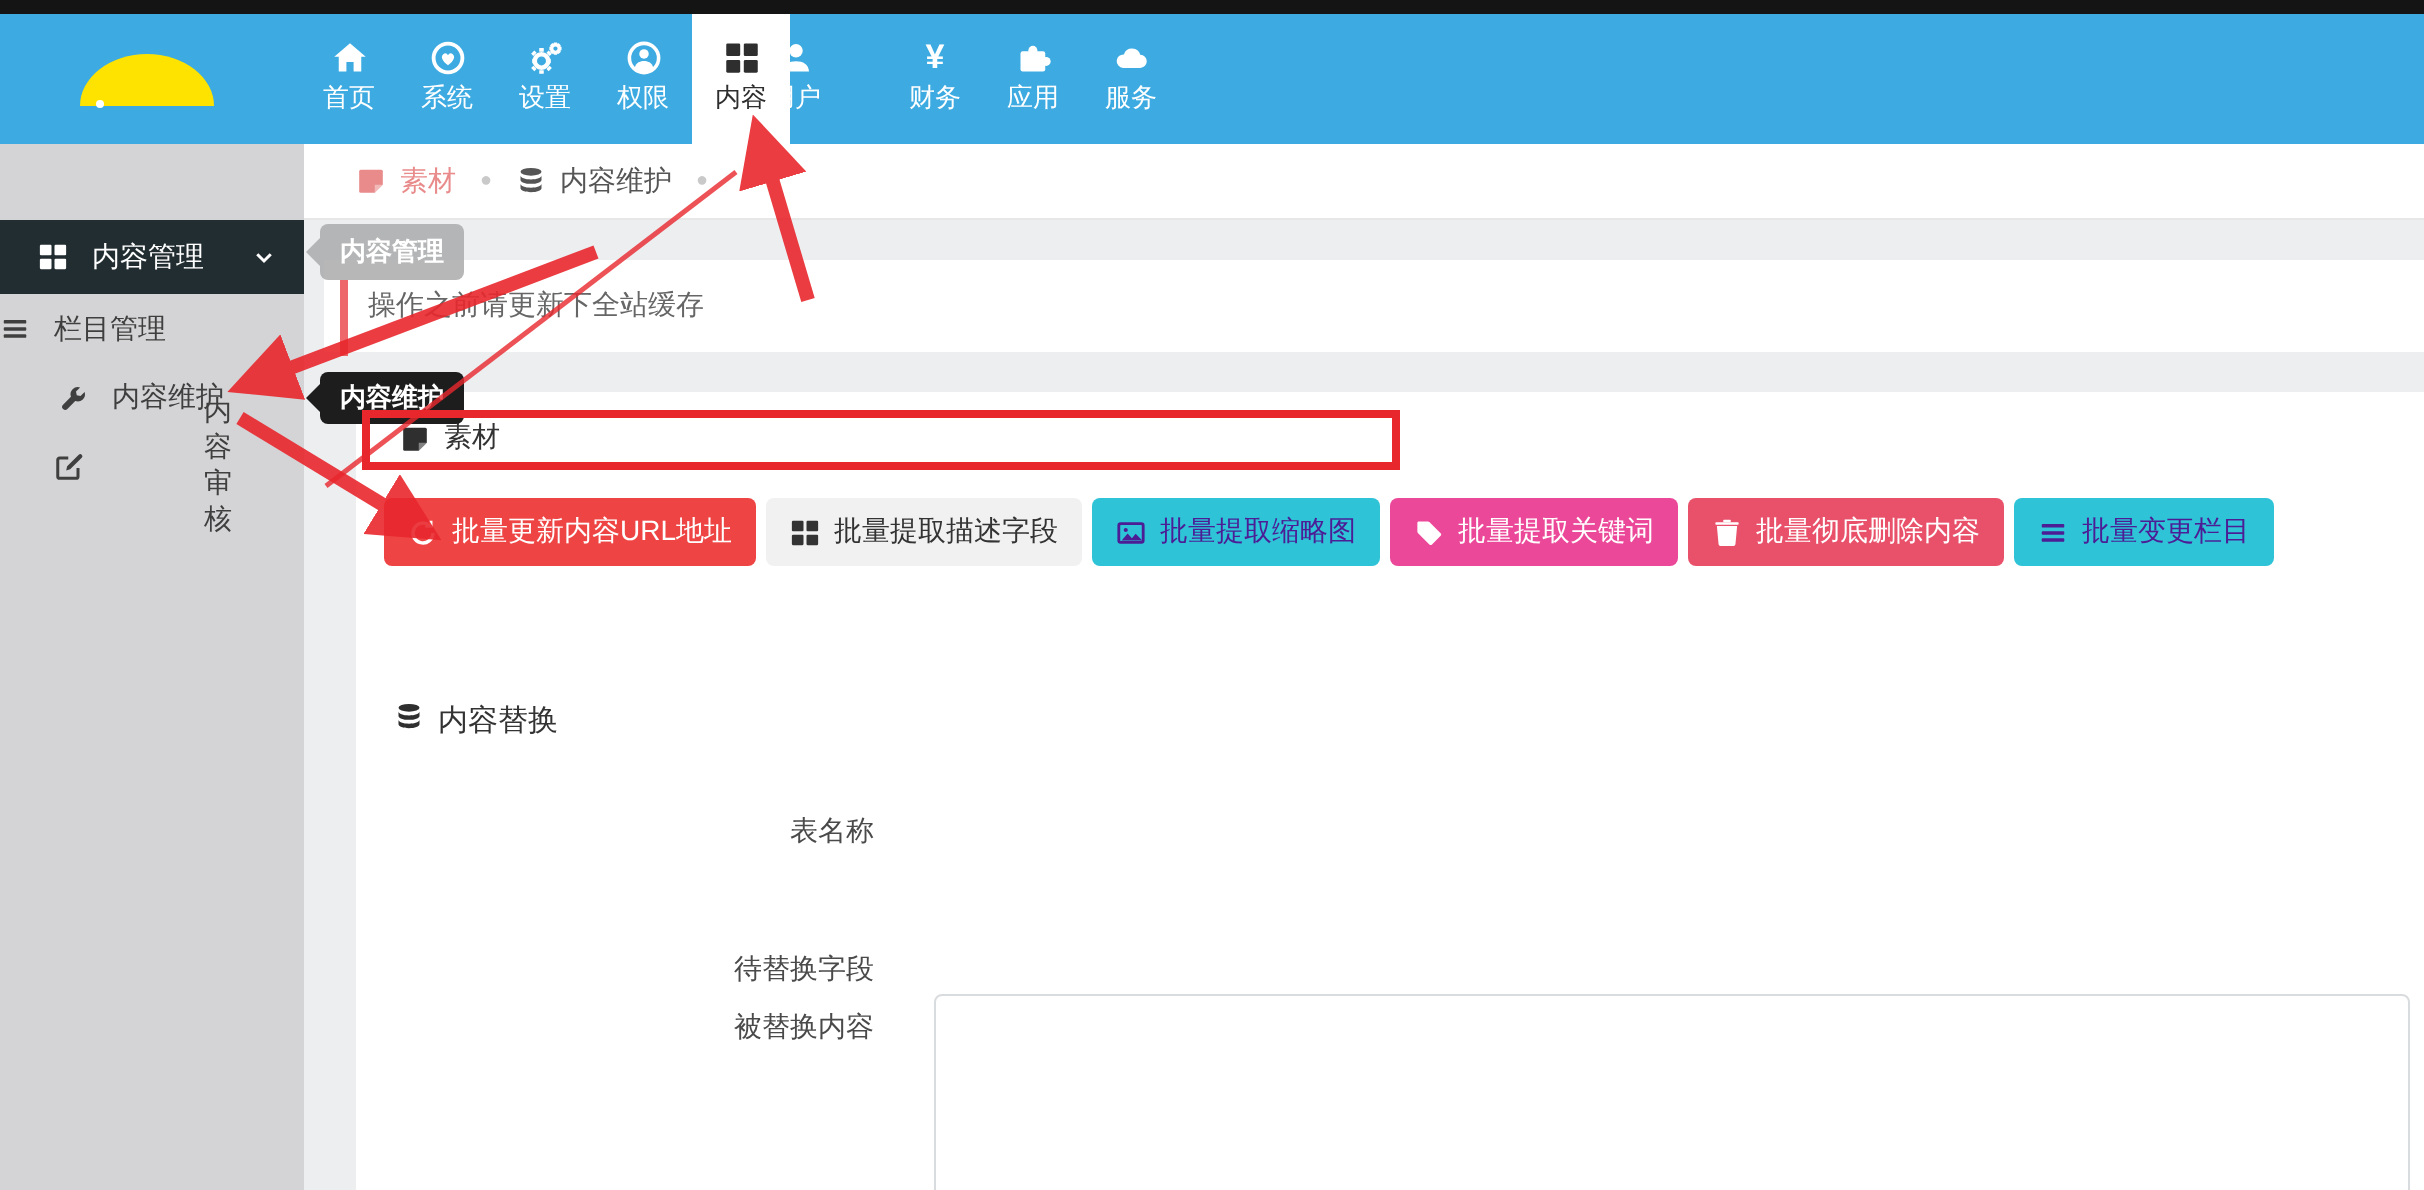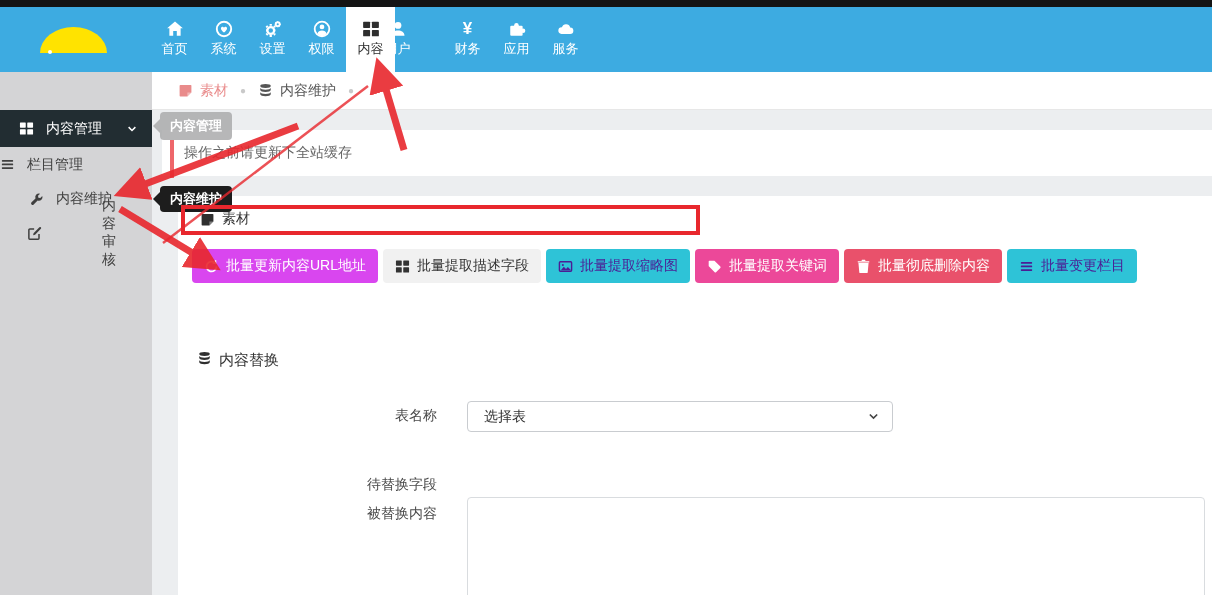--- a/index.html
+++ b/index.html
@@ -45,21 +45,21 @@
                 display:flex; align-items:center; padding-left:22px; font-size:14px; color:#666; z-index:2; }
 
   .main-card { position:absolute; left:178px; top:196px; right:0; height:440px; background:#fff; z-index:2; }
   .panel-head { position:absolute; left:22px; top:14px; display:flex; align-items:center; font-size:14px; color:#333; }
   .panel-head svg { width:15px; height:15px; margin-right:7px; color:#2f2f2f; }
 
   .btn-row { position:absolute; left:14px; top:53px; display:flex; }
   .btn { height:34px; border:none; border-radius:4px; margin-right:5px; padding:0 12px; font-size:14px;
          display:inline-flex; align-items:center; cursor:pointer; font-family:inherit; white-space:nowrap; }
   .btn svg { width:15px; height:15px; margin-right:7px; }
-  .btn.blue  { background:#d946ef; color:#fff; }
+  .btn.blue  { background:#ef4444; color:#fff; }
   .btn.light { background:#f1f1f1; color:#333; }
   .btn.teal  { background:#2ec3d7; color:#4c1d95; }
   .btn.gold  { background:#ec4899; color:#fff; }
   .btn.red   { background:#e9516b; color:#fff; }
 
   .section-head { position:absolute; left:19px; top:155px; display:flex; align-items:flex-start; font-size:15px; color:#333; }
   .section-head svg { width:15px; height:15px; margin-right:7px; color:#2f2f2f; }
 
   .flabel { position:absolute; left:0; width:259px; text-align:right; font-size:14px; color:#4a4a4a; }
   .flabel.r1 { top:211px; } .flabel.r2 { top:280px;padding-left:28px; } .flabel.r3 { top:309px; }
@@ -305,26 +305,20 @@
   <div class="section-head">
     <svg viewBox="0 0 16 16" fill="currentColor">
         <ellipse cx="8" cy="3.1" rx="5.6" ry="2.1"></ellipse>
         <path d="M2.4 5.1c0 1.2 2.5 2.1 5.6 2.1s5.6-.9 5.6-2.1v2.3c0 1.2-2.5 2.1-5.6 2.1S2.4 8.6 2.4 7.4Z"></path>
         <path d="M2.4 9.5c0 1.2 2.5 2.1 5.6 2.1s5.6-.9 5.6-2.1v2.4c0 1.2-2.5 2.1-5.6 2.1s-5.6-.9-5.6-2.1Z"></path>
       </svg>
     <span>内容替换</span>
   </div>
 
   <div class="flabel r1">表名称</div>
-  <div class="select-box">
-    <span>选择表</span>
-    <svg class="schev" viewBox="0 0 16 16" fill="none" stroke="currentColor" stroke-width="2">
-        <path d="M3.5 5.5 8 10l4.5-4.5"></path>
-      </svg>
-  </div>
 
   <div class="flabel r2">待替换字段</div>
 
   <div class="flabel r3">被替换内容</div>
   <textarea class="ta" style=""></textarea>
 </div>
 
 <div class="tip gray">
   <span>内容管理</span>
 </div>

